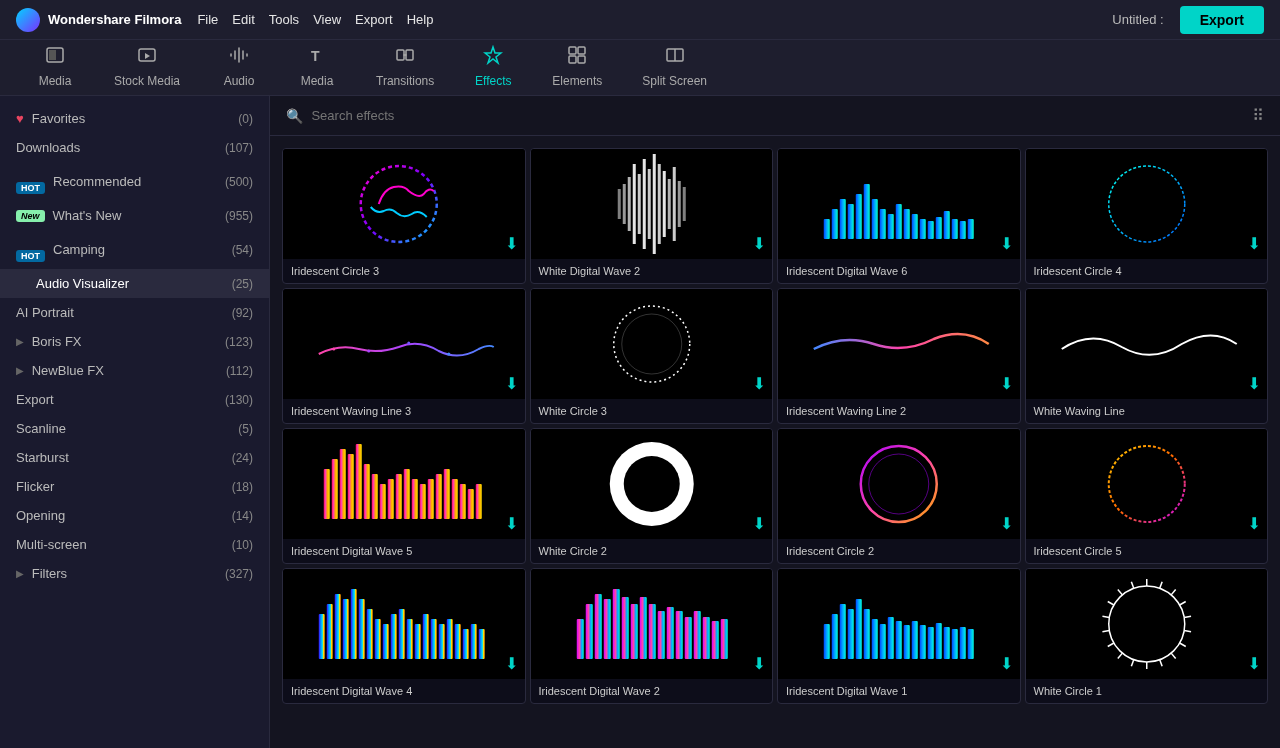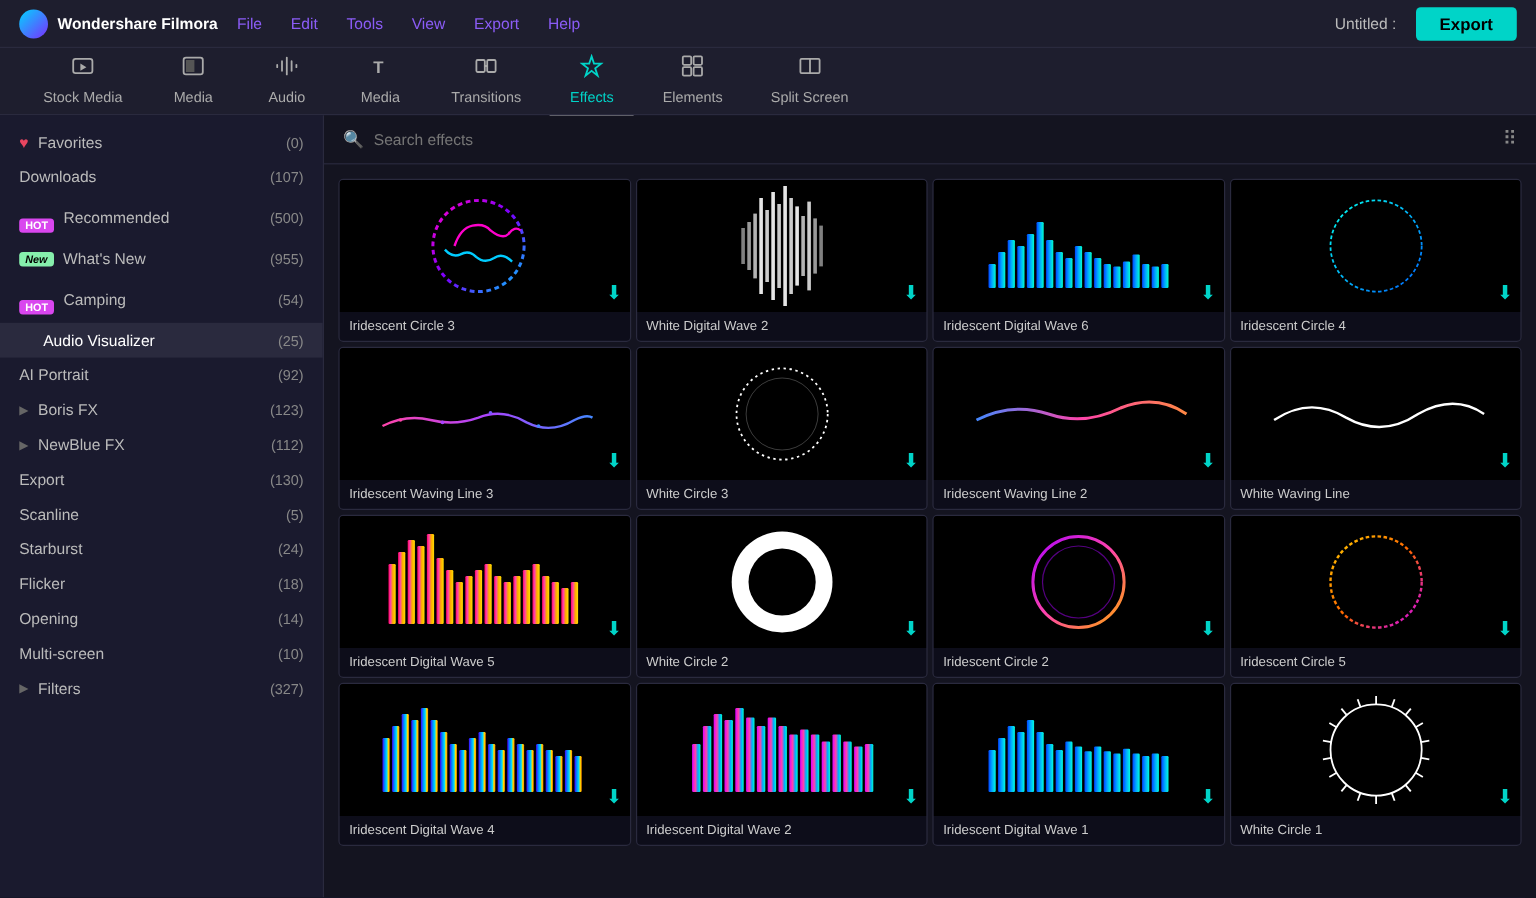--- a/index.html
+++ b/index.html
@@ -4,42 +4,42 @@
   <style>
     * { box-sizing: border-box; margin: 0; padding: 0; }
     body { background: #1a1a2e; color: #ccc; font-family: 'Segoe UI', Arial, sans-serif; font-size: 13px; width: 1280px; height: 748px; overflow: hidden; display: flex; flex-direction: column; }
 
     
     .top-bar { background: #1e1e2e; display: flex; align-items: center; justify-content: space-between; padding: 0 16px; height: 40px; border-bottom: 1px solid #2a2a3e; }
     .top-bar-left { display: flex; align-items: center; gap: 16px; }
     .app-logo { display: flex; align-items: center; gap: 8px; }
     .app-logo-icon { width: 24px; height: 24px; background: linear-gradient(135deg, #00d4ff, #7b2fff); border-radius: 50%; }
     .app-name { color: #fff; font-weight: 600; font-size: 13px; }
-    .top-menu { display: flex; gap: 24px; color: #8b5cf6; font-size: 13px; }
+    .top-menu { display: flex; gap: 14px; color: #e5e5e5; font-size: 13px; }
     .top-menu span { cursor: pointer; }
     .export-btn { background: #00d4c8; color: #000; font-weight: 700; padding: 6px 20px; border: none; border-radius: 4px; cursor: pointer; font-size: 14px; }
     .untitled { color: #bbb; font-size: 13px; text-align: center; }
 
     
     .nav-tabs { background: #1e1e2e; display: flex; align-items: center; padding: 0 20px; height: 56px; border-bottom: 1px solid #2a2a3e; gap: 8px; }
     .nav-tab { display: flex; flex-direction: column; align-items: center; gap: 4px; padding: 8px 16px; cursor: pointer; color: #aaa; font-size: 12px; border-bottom: 2px solid transparent; min-width: 70px; }
     .nav-tab.active { color: #00d4c8; border-bottom: 2px solid #ffffff; }
     .nav-tab .icon { font-size: 18px; }
 
     
     .main { display: flex; flex: 1; overflow: hidden; }
 
     
     .sidebar { width: 270px; background: #1a1a2e; border-right: 1px solid #2a2a3e; overflow-y: auto; padding: 8px 0; }
     .sidebar-item { display: flex; align-items: center; justify-content: space-between; padding: 7px 16px; cursor: pointer; color: #bbb; font-size: 13px; }
     .sidebar-item.active { background: #2a2a3e; color: #fff; padding-left: 36px; }
     .sidebar-item .label { display: flex; align-items: center; gap: 8px; }
     .sidebar-item .count { color: #888; font-size: 12px; }
     .badge { padding: 1px 5px; border-radius: 3px; font-size: 9px; font-weight: 700; }
-    .badge-hot { background: #d946ef; color: #fff; margin-top: 13px; }
+    .badge-hot { background: #0369a1; color: #fff; margin-top: 13px; }
     .badge-new { background: #86efac; color: #000; font-style: italic; }
     .chevron { font-size: 10px; color: #666; }
 
     
     .content { flex: 1; display: flex; flex-direction: column; background: #141420; overflow: hidden; }
 
     
     .search-bar { display: flex; align-items: center; padding: 10px 16px; border-bottom: 1px solid #2a2a3e; gap: 8px; }
     .search-bar input { background: transparent; border: none; outline: none; color: #ccc; font-size: 13px; flex: 1; }
     .search-icon { color: #888; font-size: 14px; }
@@ -81,34 +81,34 @@
   <div style="display:flex;align-items:center;gap:16px;">
     <span class="untitled">Untitled :</span>
     <button class="export-btn">Export</button>
   </div>
 </div>
 
 <div class="nav-tabs">
   <div class="nav-tab">
     <span class="icon">
       <svg width="20" height="20" viewBox="0 0 20 20" fill="none">
+          <rect x="2" y="3" width="16" height="14" rx="2" stroke="#aaa" stroke-width="1.5"></rect>
+          <rect x="4" y="5" width="7" height="10" fill="#555"></rect>
+        </svg>
+    </span>
+    <span>Media</span>
+  </div>
+  <div class="nav-tab">
+    <span class="icon">
+      <svg width="20" height="20" viewBox="0 0 20 20" fill="none">
           <rect x="2" y="4" width="16" height="12" rx="2" stroke="#aaa" stroke-width="1.5"></rect>
           <path d="M8 8l5 3-5 3V8z" fill="#aaa"></path>
         </svg>
     </span>
     <span>Stock Media</span>
-  </div>
-  <div class="nav-tab">
-    <span class="icon">
-      <svg width="20" height="20" viewBox="0 0 20 20" fill="none">
-          <rect x="2" y="3" width="16" height="14" rx="2" stroke="#aaa" stroke-width="1.5"></rect>
-          <rect x="4" y="5" width="7" height="10" fill="#555"></rect>
-        </svg>
-    </span>
-    <span>Media</span>
   </div>
   <div class="nav-tab">
     <span class="icon">
       <svg width="20" height="20" viewBox="0 0 20 20" fill="none">
           <path d="M10 3v14M6 6v8M14 6v8M2 9v2M18 9v2" stroke="#aaa" stroke-width="1.5" stroke-linecap="round"></path>
         </svg>
     </span>
     <span>Audio</span>
   </div>
   <div class="nav-tab">

